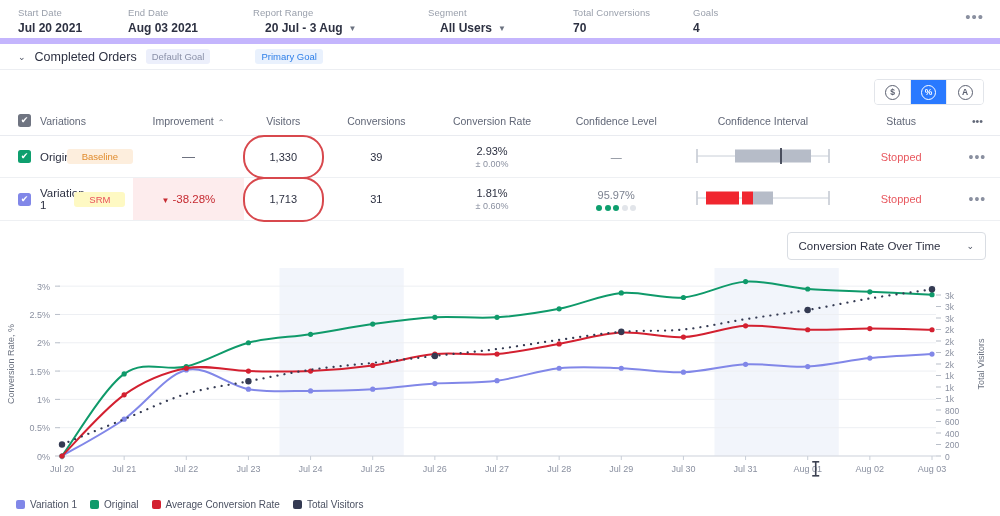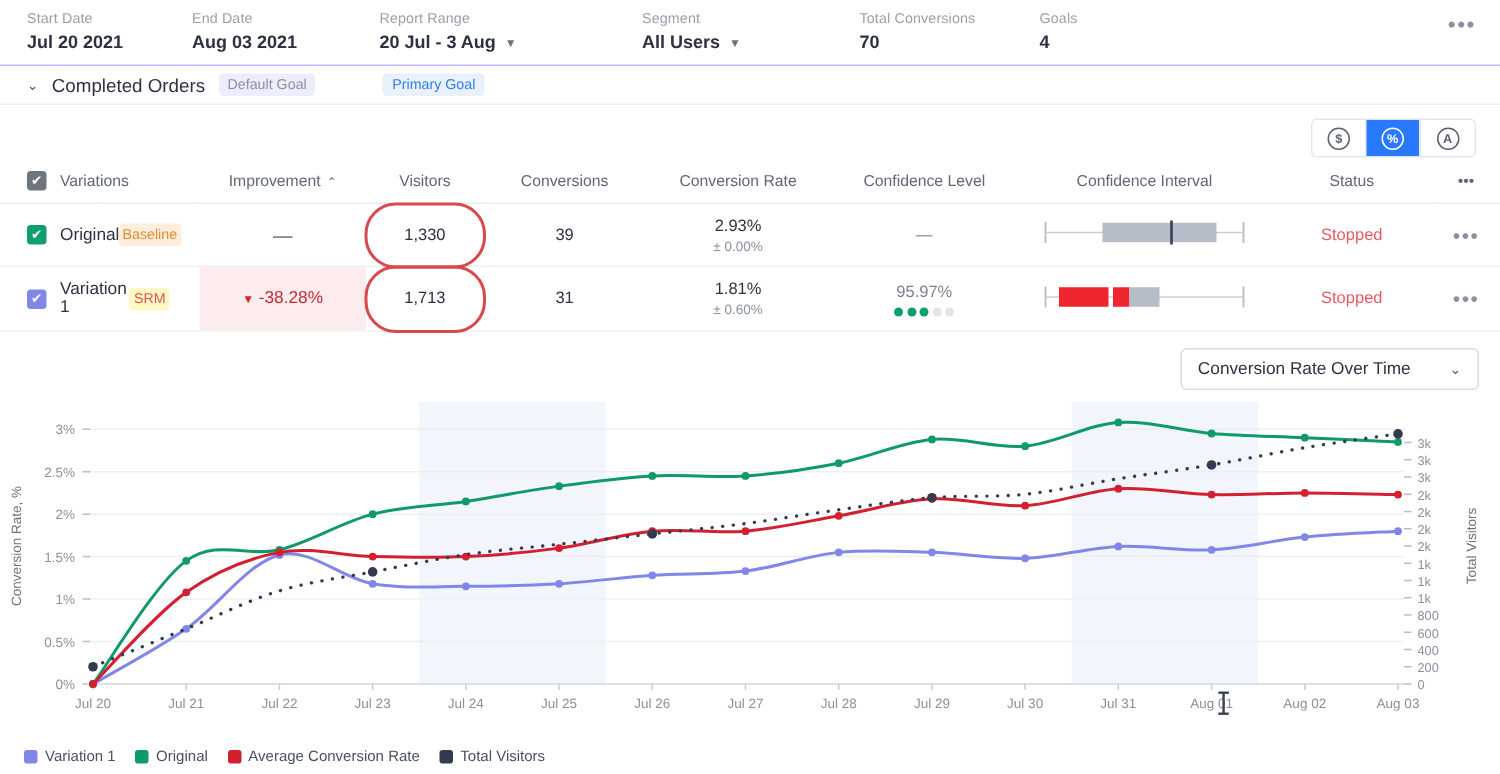--- a/index.html
+++ b/index.html
@@ -9,27 +9,27 @@
     background:#ffffff;
     font-family:"Liberation Sans", sans-serif;
     color:#2d3142;
     overflow:hidden;
   }
 
   
   .topbar {
     display:flex; align-items:flex-start;
     height:44px; padding:6px 18px 0 18px;
-    border-bottom:1px solid #c4b5fd;
+    border-bottom:6px solid #c4b5fd;
     position:relative;
   }
   .stat { display:flex; flex-direction:column; }
   .stat .lbl { font-size:9.5px; color:#9aa0ac; line-height:13px; letter-spacing:.1px; }
   .stat .val { font-size:12px; color:#2d3142; font-weight:bold; line-height:16px; margin-top:1px; }
-  .stat .val.withcaret { display:flex; align-items:center; gap:6px; }
+  .stat .val.withcaret { display:flex; align-items:center; gap:6px;margin-left:12px; }
   .caret { font-size:8px; color:#6b7280; transform:translateY(1px); }
   .s-start { width:110px; }
   .s-end   { width:125px; }
   .s-range { width:175px; }
   .s-seg   { width:145px; }
   .s-users { width:145px; }
   .s-conv  { width:120px; }
   .s-goals { width:70px; }
   .topdots {
     position:absolute; right:16px; top:12px;
@@ -105,21 +105,21 @@
     width:13px; height:13px; border-radius:2.5px;
     display:inline-flex; align-items:center; justify-content:center;
     color:#fff; font-size:9px; line-height:1; flex:none;
   }
   .cbx-head { background:#6f7481; }
   .cbx-green { background:#0e9f6e; }
   .cbx-purple { background:#8187e8; }
 
   .varcell { display:flex; align-items:center; gap:9px; font-size:11.5px; color:#2d3142; }
 
-  .badge { font-size:9.5px; padding:2px 3px; border-radius:3px; display:inline-block; line-height:11px; }
+  .badge { font-size:9.5px; padding:2px 15px; border-radius:3px; display:inline-block; line-height:11px; }
   .badge-baseline { background:#fdeedd; color:#e08c2e; }
   .badge-srm { background:#fef9c3; color:#e8505b; }
 
   .sortarrow { font-size:8px; color:#6b7280; margin-left:4px; }
 
   .dash { color:#5b6070; font-size:13px; }
 
   .improve-cell { background:#fdeced; height:42px; display:flex; align-items:center; justify-content:center; }
   .improve-val { color:#c62b32; font-size:11.5px; }
   .tri-down { font-size:8px; margin-right:3px; }

